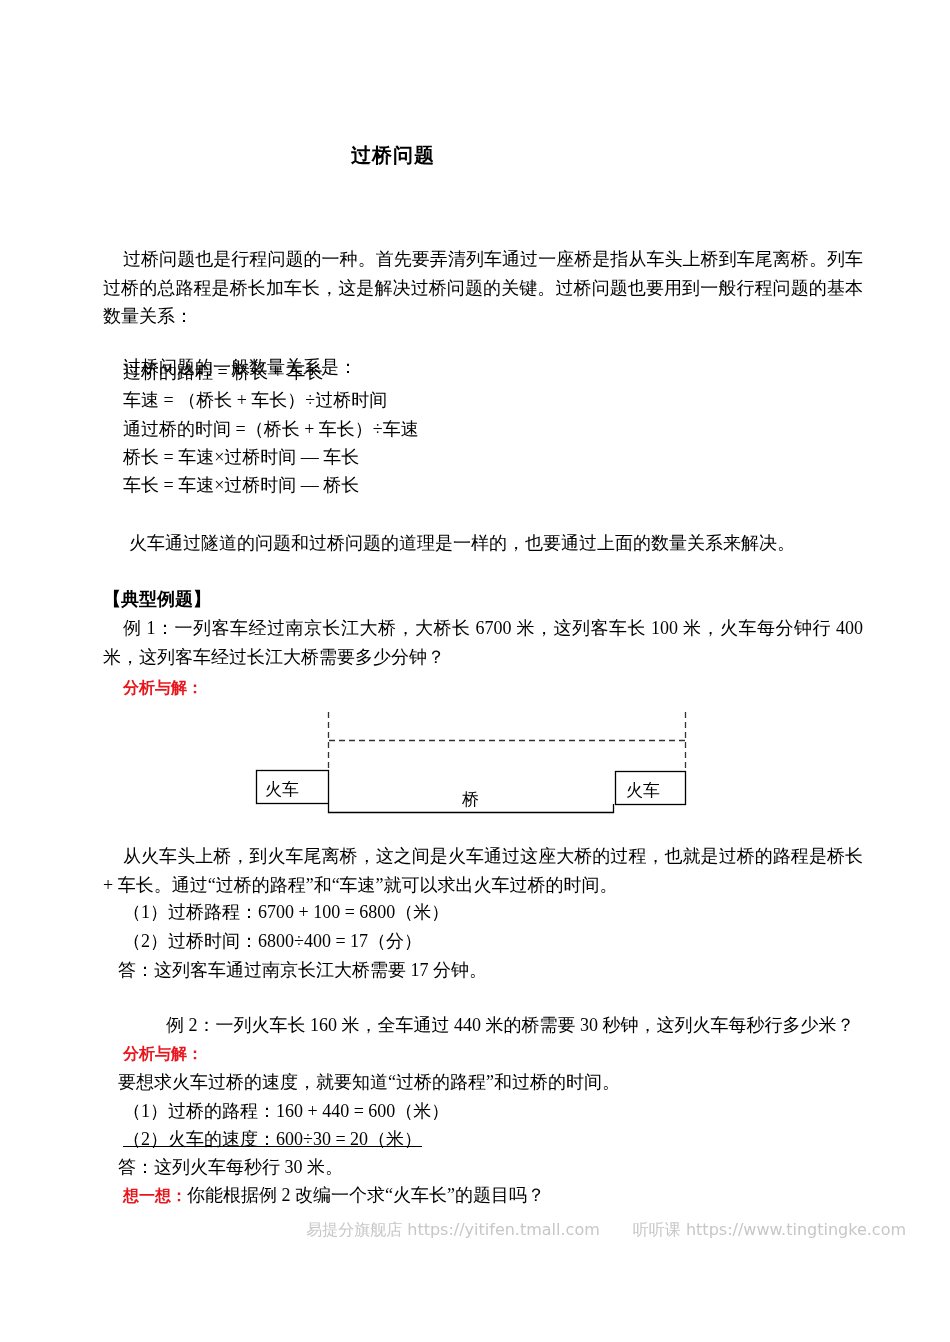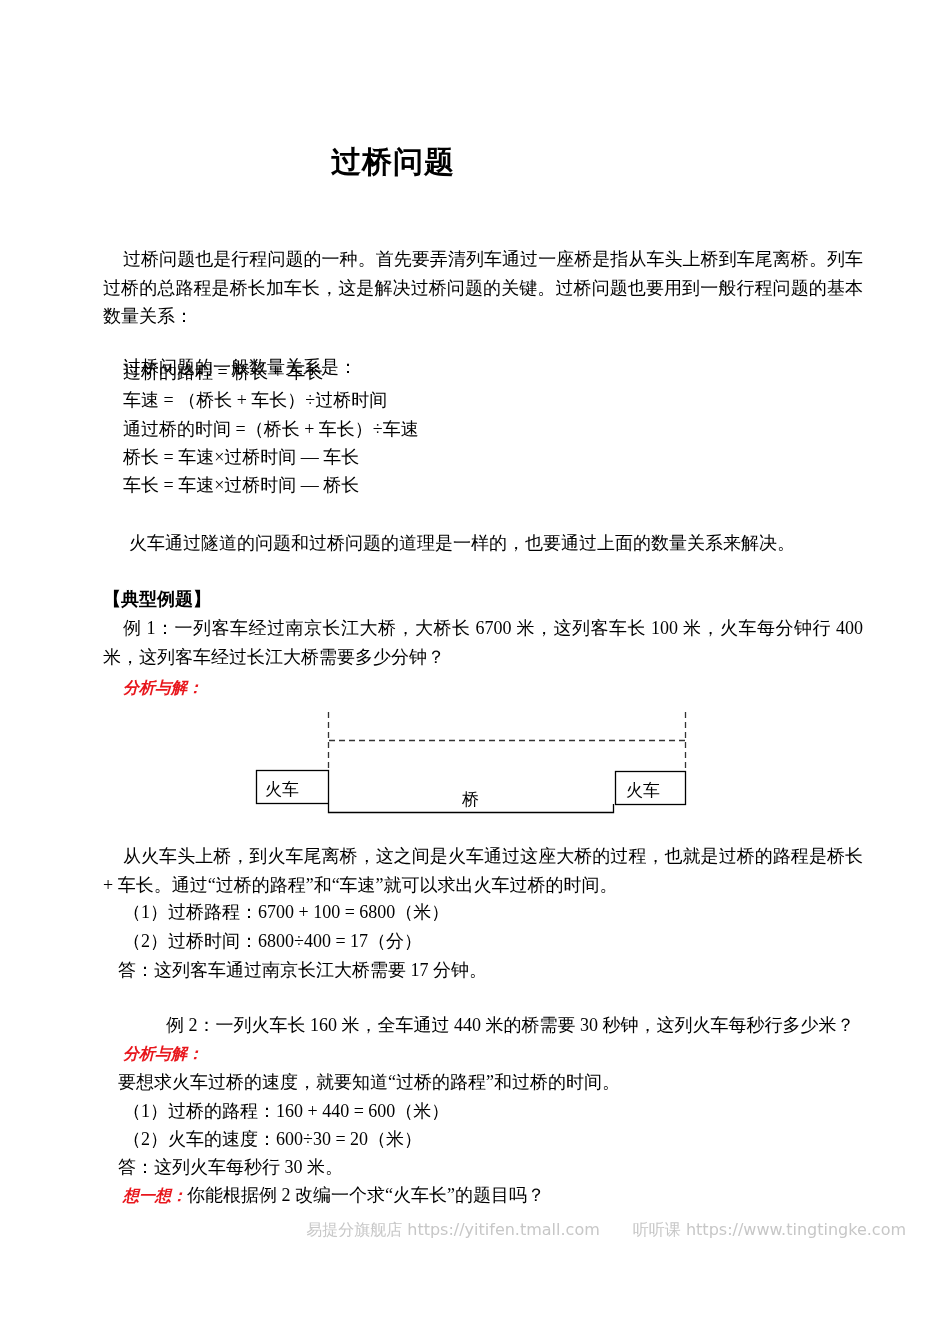--- a/index.html
+++ b/index.html
@@ -1,24 +1,24 @@
 <!DOCTYPE html>
 <html><head>
 <meta charset="utf-8">
 <style>
   html, body { margin: 0; padding: 0; background: #ffffff; }
   body { width: 950px; height: 1342px; position: relative; overflow: hidden;
          font-family: "Liberation Serif", "DejaVu Serif", serif; color: #000; }
   .page { position: absolute; left: 0; top: 0; width: 950px; height: 1342px; }
   .title { position: absolute; left: 0; width: 786px; top: 142px; text-align: center;
-           font-family: "DejaVu Sans", sans-serif; font-weight: bold; font-size: 30px; letter-spacing: 1px; }
+           font-family: "DejaVu Sans", sans-serif; font-weight: bold; font-size: 20px; letter-spacing: 1px; }
   .line { position: absolute; font-size: 18px; line-height: 28px; white-space: nowrap; }
   .para { position: absolute; left: 103px; width: 760px; font-size: 18px; line-height: 28.5px; text-indent: 20px; text-align: justify; }
   .section { position: absolute; left: 103px; font-family: "DejaVu Sans", sans-serif; font-weight: bold; font-size: 18px; }
-  .red { color: #e8161c; font-family: "DejaVu Sans", sans-serif; font-weight: bold; font-size: 16px; font-style: italic; }
+  .red { color: #e8161c; font-family: "DejaVu Sans", sans-serif; font-weight: bold; font-size: 16px; }
   .footer { position: absolute; top: 1220px; left: 0; width: 920px; text-align: right;
             font-family: "DejaVu Sans", sans-serif; font-size: 16px; color: #c7c7c7; white-space: nowrap; }
   .footer span { margin: 0 14px; }
 </style>
 </head>
 <body>
 
 <div class="page">
 
   <div class="title">过桥问题</div>
@@ -52,21 +52,21 @@
 
   <div class="para" style="top:842px;">从火车头上桥，到火车尾离桥，这之间是火车通过这座大桥的过程，也就是过桥的路程是桥长 + 车长。通过“过桥的路程”和“车速”就可以求出火车过桥的时间。</div>
   <div class="line" style="left:123px; top:898px;">（1）过桥路程：6700 + 100 = 6800（米）</div>
   <div class="line" style="left:123px; top:927px;">（2）过桥时间：6800÷400 = 17（分）</div>
   <div class="line" style="left:118px; top:956px;">答：这列客车通过南京长江大桥需要 17 分钟。</div>
 
   <div class="line" style="left:118px; top:1011px;margin-left:48px;">例 2：一列火车长 160 米，全车通过 440 米的桥需要 30 秒钟，这列火车每秒行多少米？</div>
   <div class="line red" style="left:123px; top:1040px;">分析与解：</div>
   <div class="line" style="left:118px; top:1068px;">要想求火车过桥的速度，就要知道“过桥的路程”和过桥的时间。</div>
   <div class="line" style="left:123px; top:1097px;">（1）过桥的路程：160 + 440 = 600（米）</div>
-  <div class="line" style="left:123px; top:1125px;">（2）火车的速度：600÷30 = 20（米）</div>
+  <div class="line" style="left:123px; top:1125px;text-decoration:underline;">（2）火车的速度：600÷30 = 20（米）</div>
   <div class="line" style="left:118px; top:1153px;">答：这列火车每秒行 30 米。</div>
   <div class="line" style="left:123px; top:1181px;">
     <span class="red">想一想：</span><span>你能根据例 2 改编一个求“火车长”的题目吗？</span>
   </div>
 
   <div class="footer">
     <span>易提分旗舰店 https://yitifen.tmall.com</span>
     <span>听听课 https://www.tingtingke.com</span>
   </div>
 

